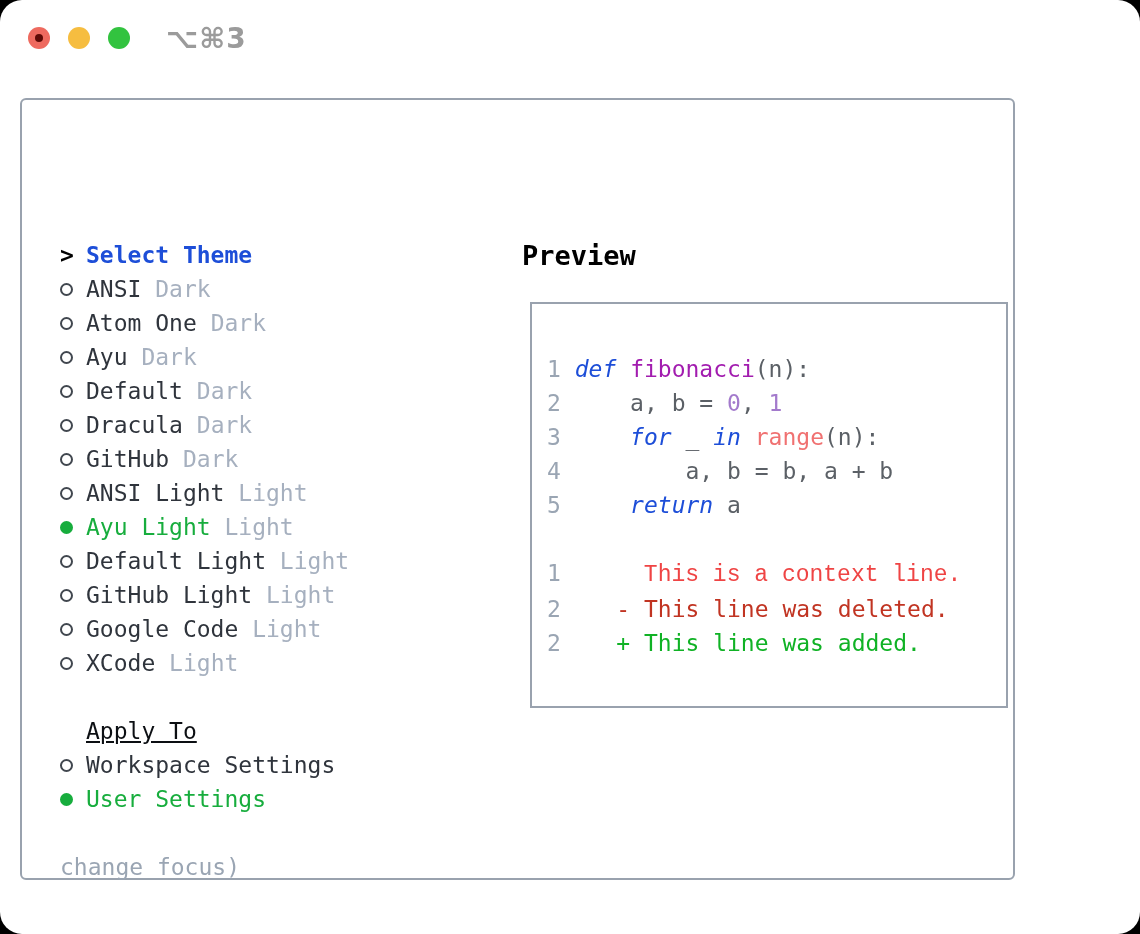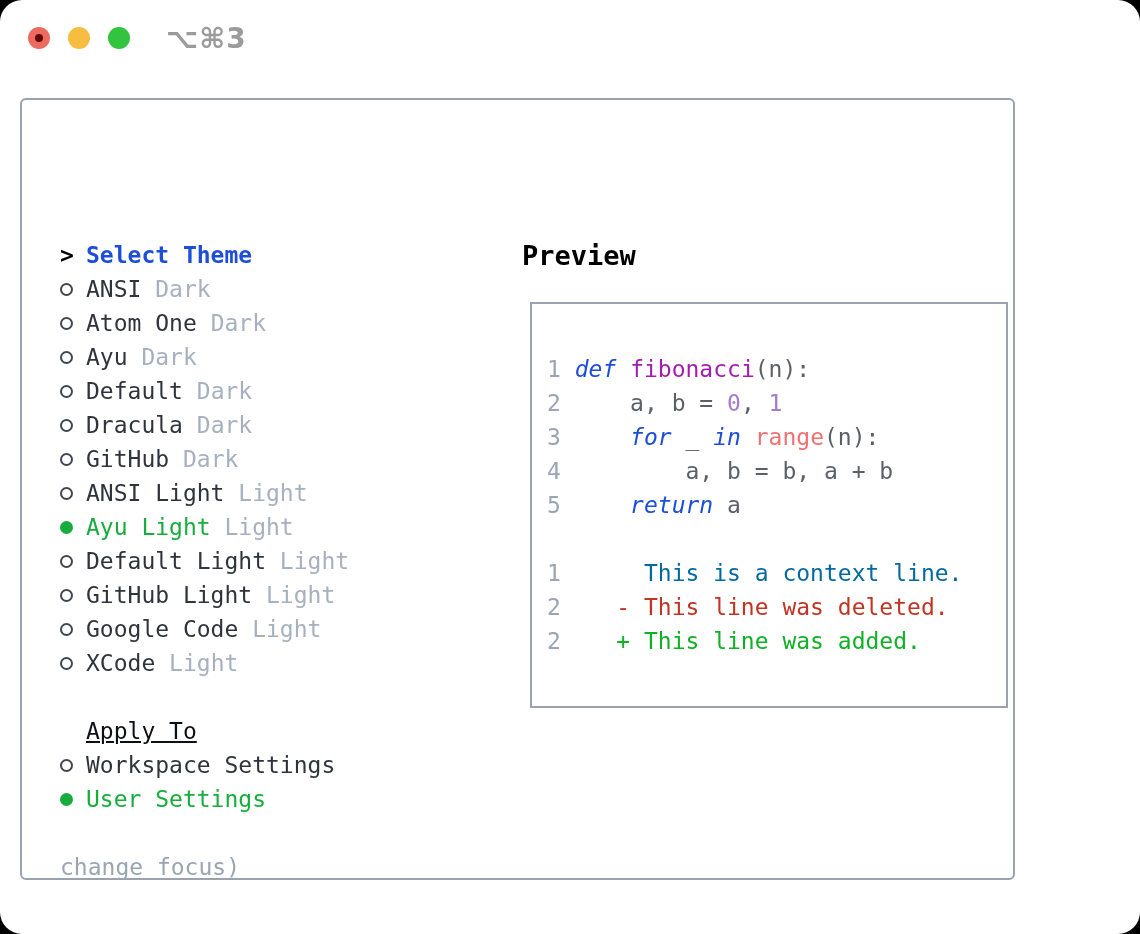--- a/index.html
+++ b/index.html
@@ -42,21 +42,21 @@
   .preview-box{position:absolute;left:508px;top:202px;width:474px;height:402px;
     border:2px solid #99a2ae;background:#fff;}
   .code{position:absolute;left:15px;top:48px;margin:0;font-family:inherit;
     font-size:23px;line-height:34px;color:#5b6066;}
   .ln{color:#9aa5b3;}
   .tk-kw{color:#1d4ed8;font-style:italic;}
   .tk-fn{color:#a21caf;margin-top:13px;}
   .tk-num{color:#a37acc;}
   .tk-bi{color:#f07171;}
   .tk-pl{color:#5b6066;}
-  .d-context{color:#0369a1;}
+  .d-context{color:#ef4444;font-family:Liberation Mono, monospace;}
   .d-deleted{color:#c13422;}
   .d-added{color:#10b225;}
 </style>
 </head>
 <body>
 
 <div class="window">
 
   <span class="tl tl-red">
       <span class="tl-dot"></span>

